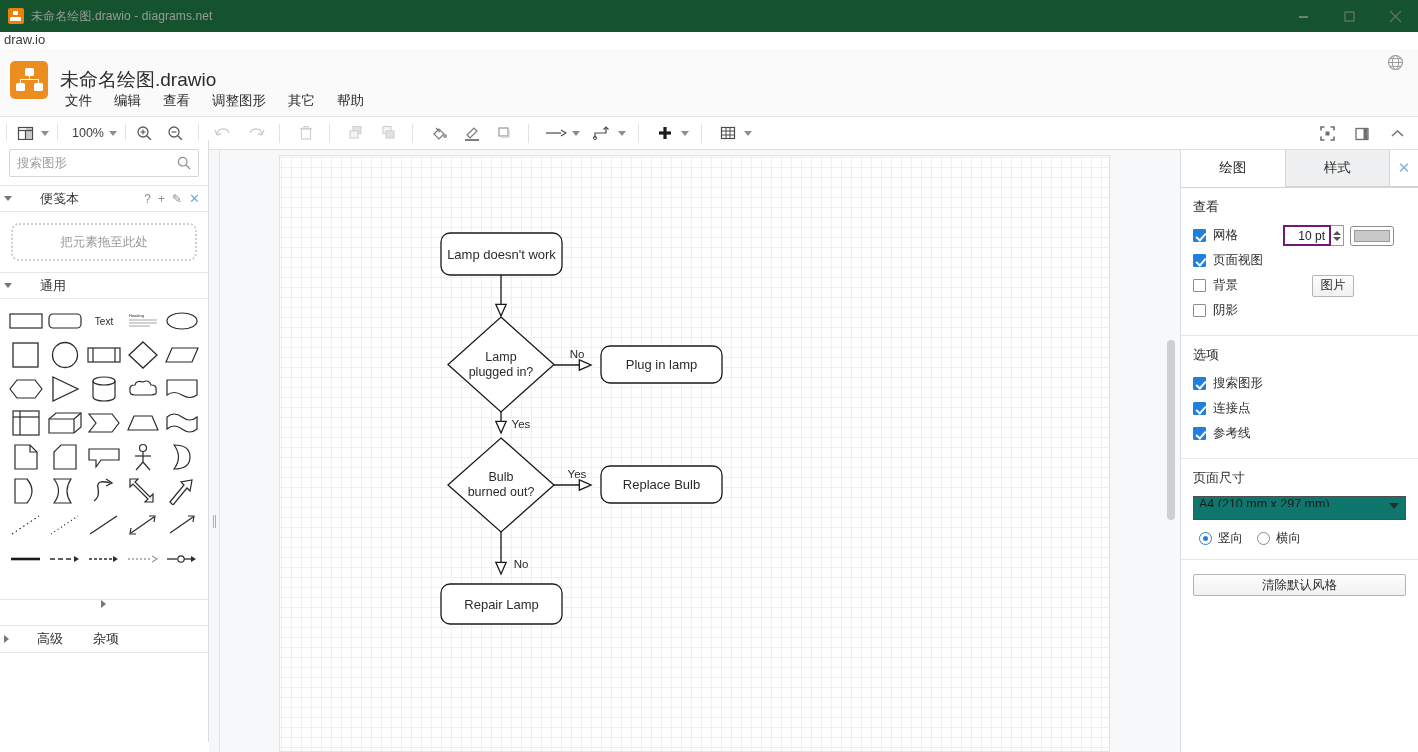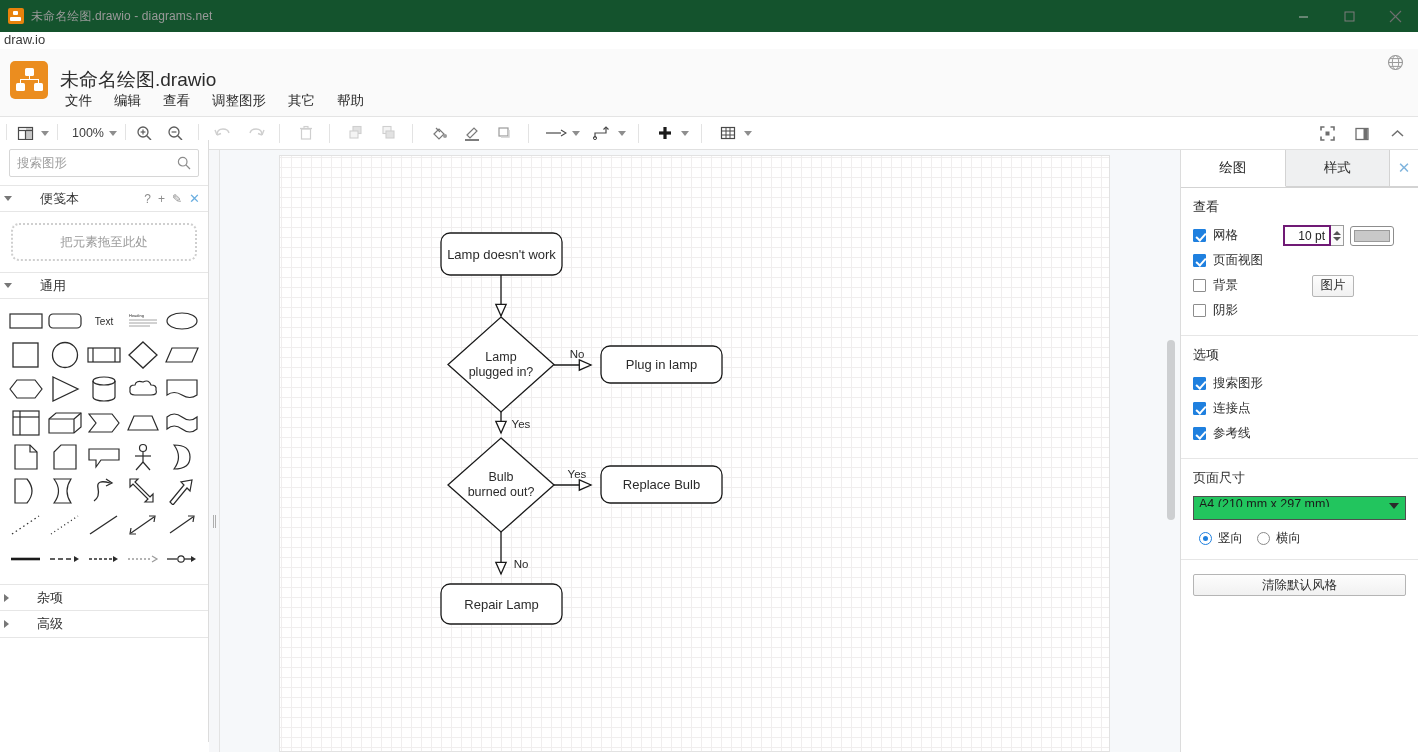--- a/index.html
+++ b/index.html
@@ -247,21 +247,21 @@
   .color-swatch .inner { width: 36px; height: 12px; background: #c9c9c9; border: 1px solid #9a9a9a; }
   .btn {
     border: 1px solid #b5b5b5; background: linear-gradient(#fdfdfd,#f1f1f1);
     font-size: 12.5px; color: #2f2f2f; border-radius: 2px;
     display: flex; align-items: center; justify-content: center;
     font-family: "Liberation Sans", sans-serif;
   }
   .btn-img { position: absolute; right: 52px; width: 42px; height: 22px; }
   .sel-wrap { position: relative; margin-top: 2px; }
   .sel {
-    width: 100%; height: 24px; border: 1px solid #4f4f4f; background: #22c55e;
+    width: 100%; height: 24px; border: 1px solid #4f4f4f; background: #0f766e;
     font-size: 12.5px; color: #1a1a1a; padding: 0 22px 12px 5px;
     font-family: "Liberation Sans", sans-serif;
     appearance: none; -webkit-appearance: none; outline: none;
   }
   .sel-caret {
     position: absolute; right: 7px; top: 9px;
     width: 0; height: 0; border-left: 5px solid transparent; border-right: 5px solid transparent;
     border-top: 6px solid #2b2b2b; pointer-events: none;
   }
   .radio-row { display: flex; align-items: center; gap: 14px; margin-top: 10px; padding-left: 6px; }
@@ -743,21 +743,21 @@
       <div class="shape-cell">
           <svg width="34" height="14">
         <line x1="2" y1="7" x2="12" y2="7" stroke="#2b2b2b" stroke-width="1.3"></line>
         <circle cx="16" cy="7" r="3.2" fill="none" stroke="#2b2b2b" stroke-width="1.2"></circle>
         <line x1="19" y1="7" x2="27" y2="7" stroke="#2b2b2b" stroke-width="1.3"></line>
         <path d="M26 4 L31 7 L26 10" fill="#2b2b2b"></path>
           </svg>
         </div>
     </div>
 
-    <div class="sect-head" style="margin-top:5px;">
+    <div class="sect-head" style="margin-top:20px;flex-direction:column;">
       <span class="tri-right"></span>
       <span>杂项</span>
     </div>
     <div class="sect-head" style="border-top:0;">
       <span class="tri-right"></span>
       <span>高级</span>
     </div>
   </div>
 
   <div class="splitter">

